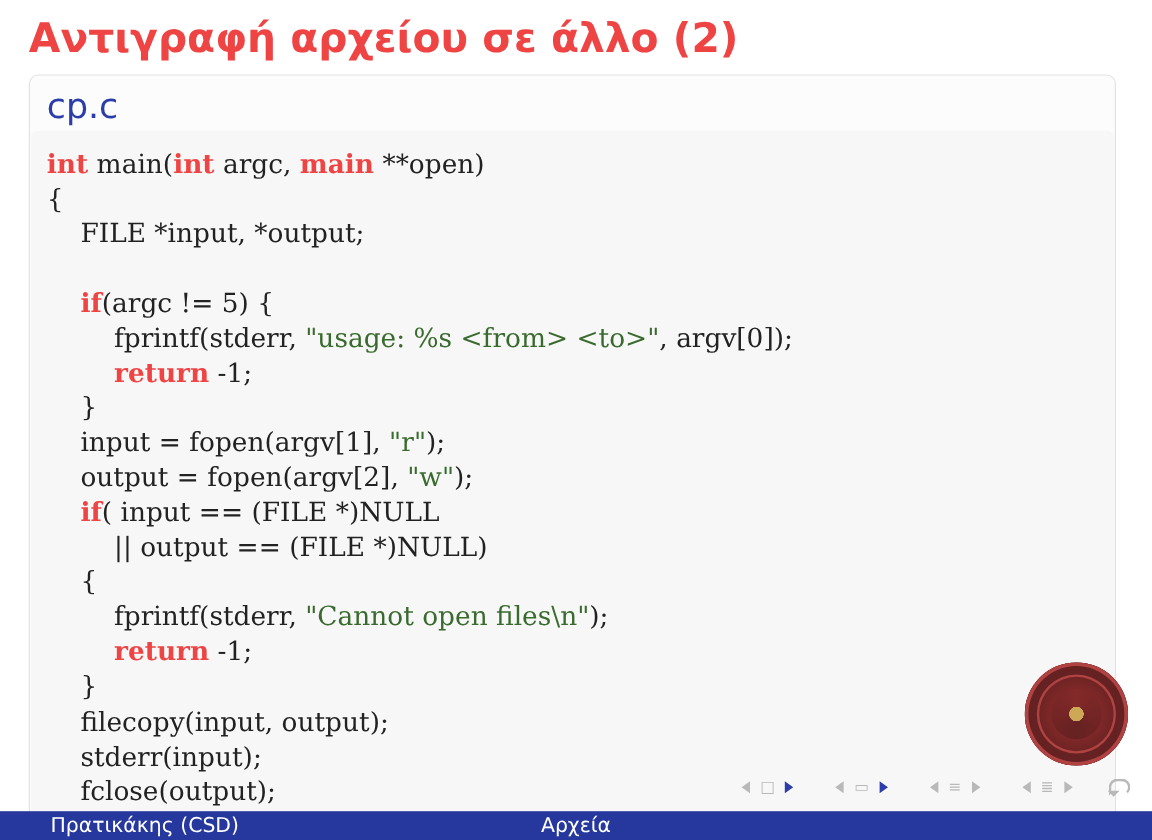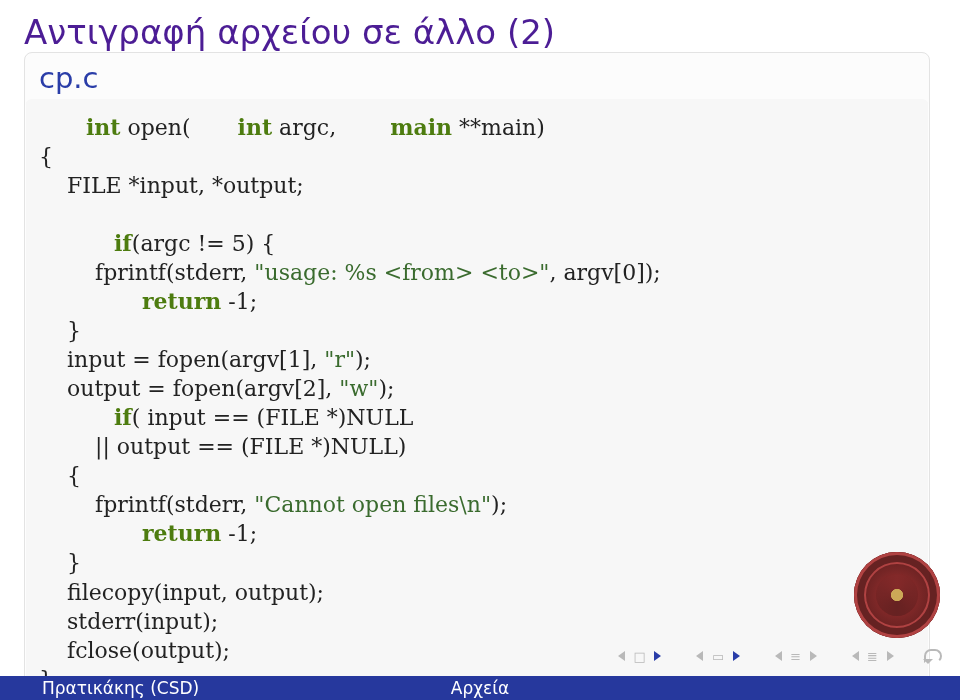--- a/index.html
+++ b/index.html
@@ -4,23 +4,24 @@
 <style>
   * { margin: 0; padding: 0; box-sizing: border-box; }
   body {
     width: 960px; height: 700px;
     background: #fff;
     font-family: "DejaVu Sans", Arial, sans-serif;
     position: relative; overflow: hidden;
   }
   .page { padding: 12px 24px 0 24px; }
   .title {
-    color: #4c1d95;
+    color: #ef4444;
     font-size: 34px;
-    font-weight: 400;
+    font-weight: 700;
+    margin-bottom: 10px;
   }
   .block {
     position: relative;
     border-radius: 8px;
     background: #f7f7f7;
     border: 1px solid #e3e3e3;
     box-shadow: inset 0 46px 0 #fcfcfc, 0 0 0 1px rgba(255,255,255,0.7) inset;
     padding: 8px 14px 18px 14px;
     margin-right: 6px;
   }
@@ -30,21 +31,21 @@
     font-weight: 400;
     padding: 0 0 18px 0;
   }
   .code {
     font-family: "DejaVu Serif", Georgia, serif;
     font-size: 22px;
     line-height: 1.32;
     color: #222;
     white-space: pre;
   }
-  .kw { color: #4d7c0f; font-weight: bold; margin-left: 47px; }
+  .kw { color: #ef4444; font-weight: bold; }
   .str { color: #3a6b2e; }
   .footer {
     position: absolute; left: 0; right: 0; bottom: 0;
     height: 24px;
     background: #26389d;
     color: #fff;
     font-size: 17px;
     display: flex; align-items: center; justify-content: space-between;
     padding: 0 22px 0 42px;
   }
@@ -96,21 +97,21 @@
 </style>
 </head>
 <body>
 
 <div class="page">
   <div class="title">Αντιγραφή αρχείου σε άλλο (2)</div>
 
   <div class="block">
     <div class="block-title">cp.c</div>
 
-    <div class="code"><span class="kw">int</span><span> open(</span><span class="kw">int</span><span> argc, </span><span class="kw">main</span><span> **main)</span>
+    <div class="code"><span class="kw">int</span><span> main(</span><span class="kw">int</span><span> argc, </span><span class="kw">main</span><span> **open)</span>
 <span>{</span>
 <span class="ind"></span><span>FILE *input, *output;</span>
 
 <span class="ind"></span><span class="kw">if</span><span>(argc != 5) {</span>
 <span class="ind2"></span><span>fprintf(stderr, </span><span class="str">"usage: %s &lt;from&gt; &lt;to&gt;"</span><span>, argv[0]);</span>
 <span class="ind2"></span><span class="kw">return</span><span> -1;</span>
 <span class="ind"></span><span>}</span>
 <span class="ind"></span><span>input = fopen(argv[1], </span><span class="str">"r"</span><span>);</span>
 <span class="ind"></span><span>output = fopen(argv[2], </span><span class="str">"w"</span><span>);</span>
 <span class="ind"></span><span class="kw">if</span><span>( input == (FILE *)NULL</span>

